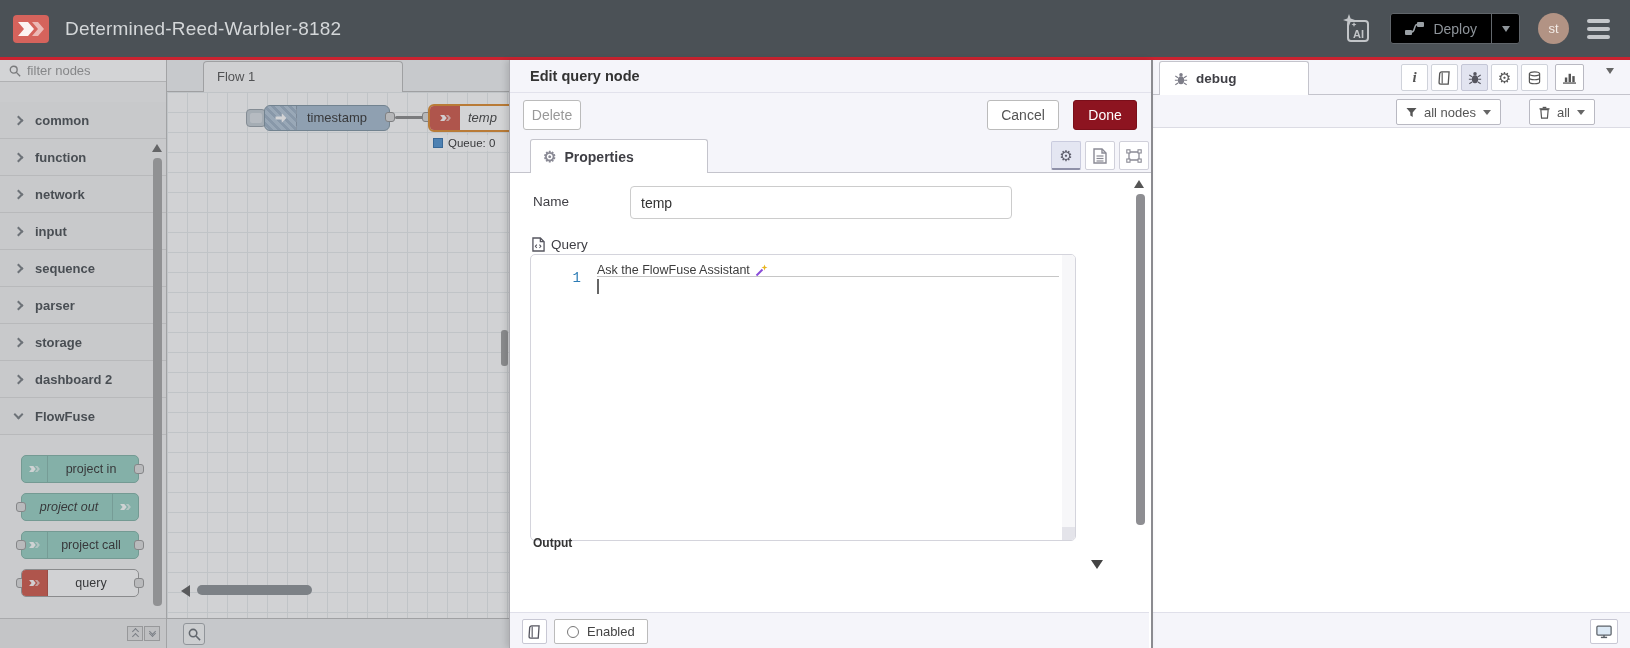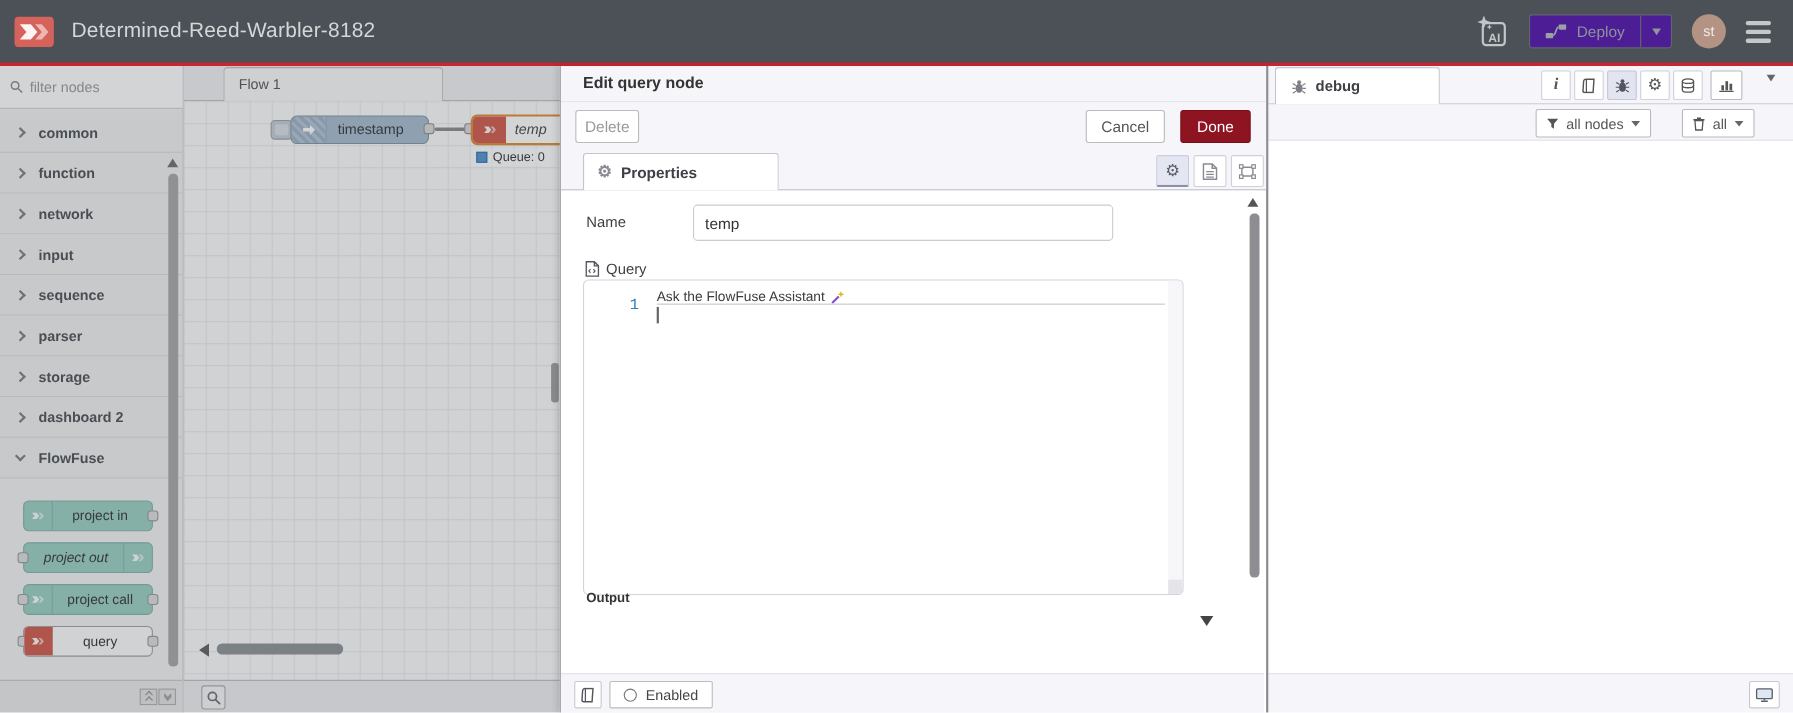--- a/index.html
+++ b/index.html
@@ -7,40 +7,40 @@
   .app { position:relative; width:1630px; height:648px; background:#fff;
          font-family:"Liberation Sans", sans-serif; font-size:13px; color:#333; overflow:hidden; }
 
   
   .hdr { height:60px; background:#4b5156; border-bottom:3px solid #cb2330;
          display:flex; align-items:center; }
   .logo { width:36px; height:28px; margin-left:13px; flex:0 0 auto; }
   .hdr-title { margin-left:16px; font-size:19px; color:#d4d7d9; letter-spacing:.2px; }
   .hdr-right { margin-left:auto; display:flex; align-items:center; gap:18px; margin-right:20px; }
   .ai-btn { width:32px; height:32px; position:relative; cursor:pointer; }
-  .deploy { display:flex; align-items:center; height:31px; background:#4c1d95;
+  .deploy { display:flex; align-items:center; height:31px; background:#000000;
             border:1px solid #60656a; border-radius:3px; overflow:hidden; }
   .deploy-main { display:flex; align-items:center; gap:9px; padding:0 14px; }
   .deploy-label { color:#8e949a; font-size:14px; }
   .deploy-caret { width:28px; height:31px; border-left:1px solid #63686d;
                   display:flex; align-items:center; justify-content:center; }
   .avatar { width:31px; height:31px; border-radius:50%; background:#b29384; color:#f3ece7;
             display:flex; align-items:center; justify-content:center; font-size:13px; }
   .burger { display:flex; flex-direction:column; gap:4px; cursor:pointer; }
   .burger span { width:23px; height:4px; border-radius:2px; background:#c5c8cb; }
 
   
   .main { position:relative; display:flex; height:588px; }
   .dim-overlay { position:absolute; left:0; top:0; width:510px; height:588px;
                  background:rgba(70,76,82,0.24); z-index:10; pointer-events:none; }
 
   
   .palette { width:167px; flex:0 0 167px; position:relative; background:#f4f4f4;
              border-right:1px solid #bfbfbf; }
-  .psearch { height:39px; background:#fff; border-bottom:1px solid #d2d2d2;
+  .psearch { height:22px; background:#fff; border-bottom:1px solid #d2d2d2;
              display:flex; align-items:center; gap:6px; padding:0 9px; }
   .psearch input { border:none; outline:none; width:120px; font-size:13px; color:#555;
                    font-family:"Liberation Sans", sans-serif; background:transparent; }
   .psearch input::placeholder { color:#9a9a9a; }
   .ptree { position:absolute; top:34px; bottom:30px; left:0; right:0; overflow:hidden;margin-top:8px; }
   .pcat { height:37px; display:flex; align-items:center; gap:13px; padding-left:15px;
           background:#f1f1f1; border-bottom:1px solid #dcdcdc; cursor:pointer; }
   .pcat-label { font-weight:bold; font-size:13px; color:#4a4f54; }
   .chv { display:inline-block; width:7px; height:7px; border-right:2px solid #7a7f84;
          border-bottom:2px solid #7a7f84; }

